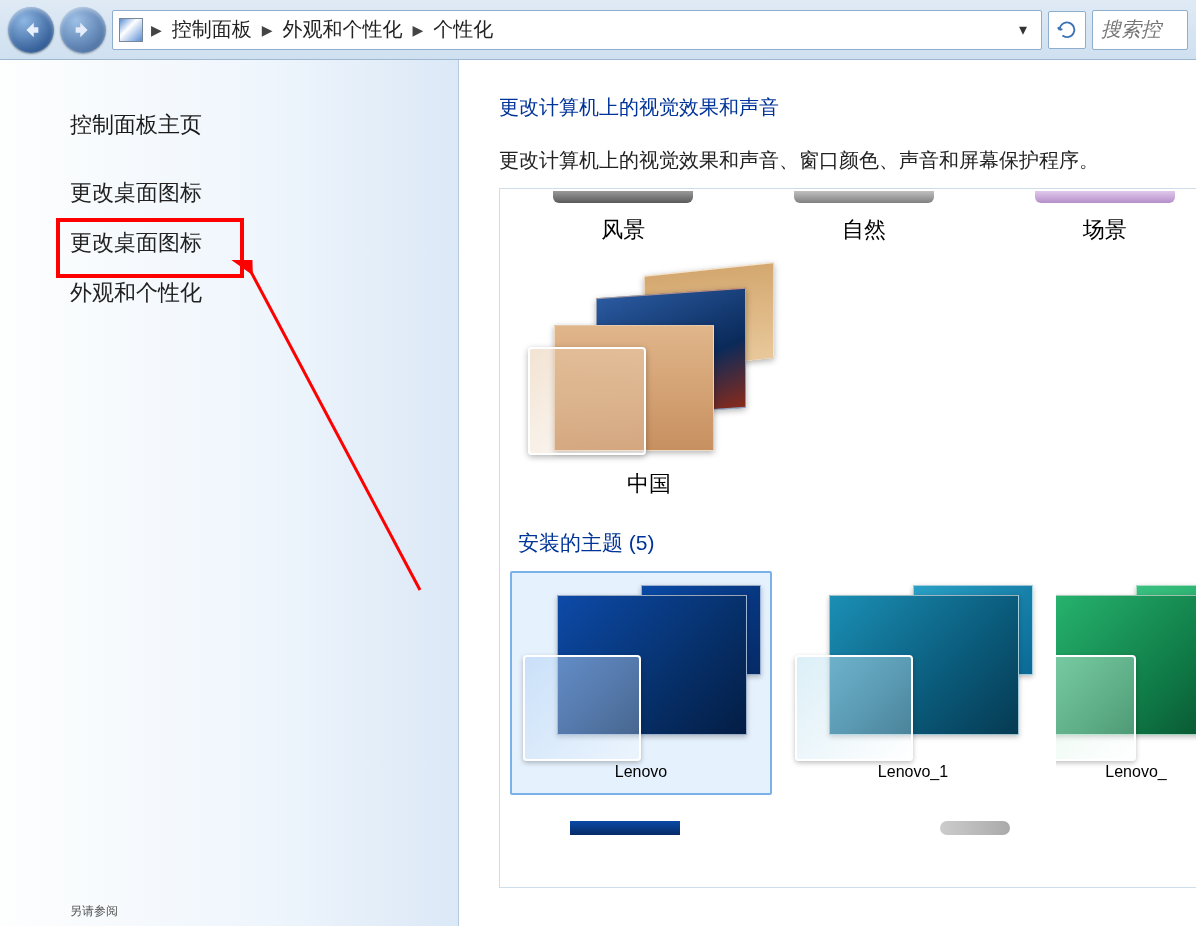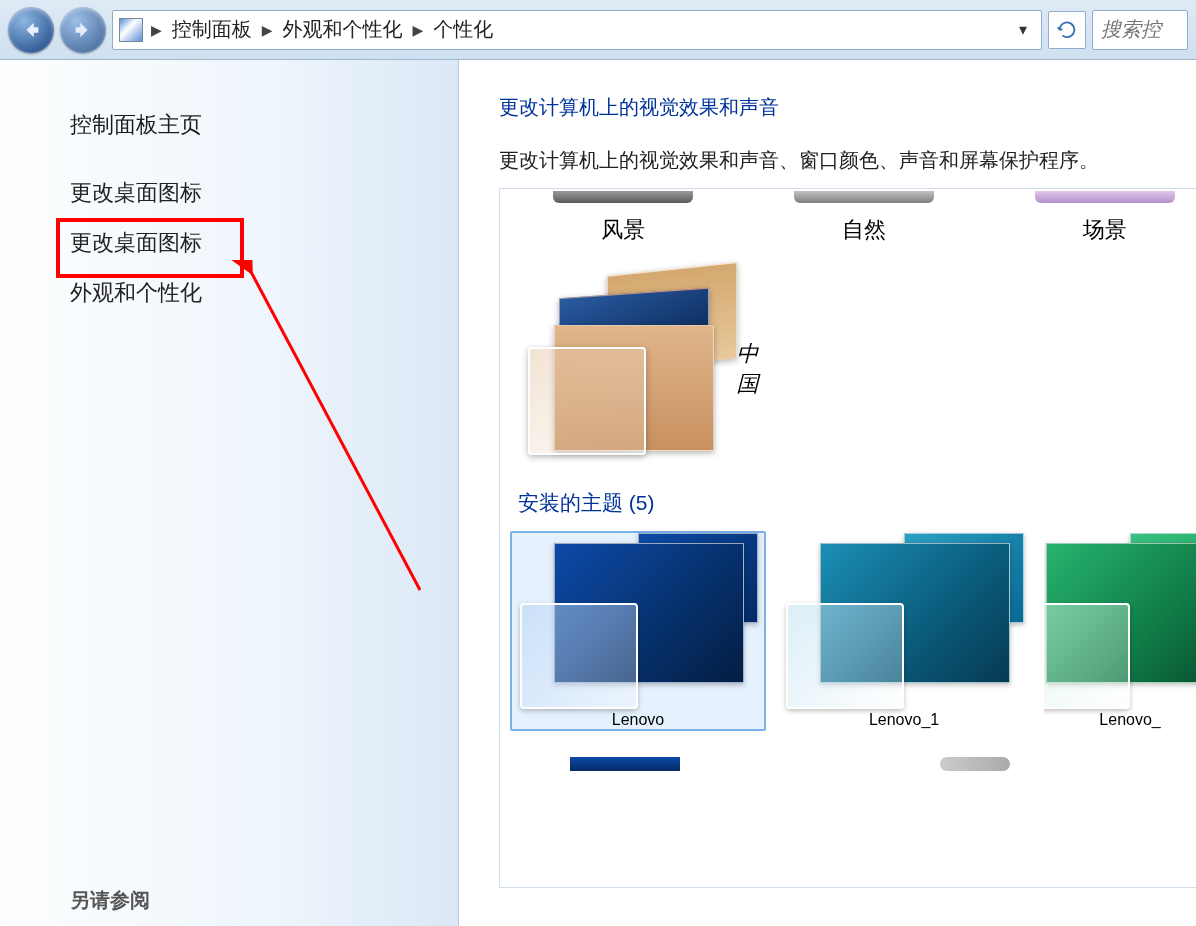--- a/index.html
+++ b/index.html
@@ -19,41 +19,41 @@
 .searchbox { width:96px; height:40px; background:#fff; border:1px solid #8faece; border-radius:2px; display:flex; align-items:center; padding:0 8px; overflow:hidden; }
 .searchbox input { border:none; font-size:20px; color:#3b82f6; font-style:italic; width:100%; outline:none; }
 
 
 .wrap { display:flex; width:100%; height:866px; }
 .side { width:459px; height:100%; background:linear-gradient(90deg,#fdfefe 0%,#eef5fc 60%,#dbe8f6 100%); border-right:1px solid #b6c9de; padding:40px 7px 0 0; position:relative; }
 .sidelink { display:block; padding:10px 0 10px 70px; font-size:22px; color:#1a1a1a; cursor:pointer; }
 .sidelink.task { color:#222; }
 .highlightbox { position:absolute; left:56px; top:158px; width:188px; height:60px; border:4px solid #ff0000; pointer-events:none; }
 .arrow-svg { position:absolute; left:230px; top:200px; pointer-events:none; }
-.footlink { position:absolute; bottom:12px; left:70px; font-size:20px; color:#555;font-weight:bold; }
+.footlink { position:absolute; bottom:6px; left:70px; font-size:12px; color:#555; }
 
 .main { flex:1; padding:34px 0 0 40px; overflow:hidden; }
 .h1 { font-size:20px; color:#003399; font-weight:400; margin-bottom:26px; }
 .desc { font-size:20px; color:#222; margin-bottom:14px; }
 
 .pane { border:1px solid #cfdce9; width:730px; height:700px; padding:0 0 0 0; overflow:hidden; }
 .row { display:flex; gap:30px; padding:0 18px; }
 .stub { display:flex; flex-direction:column; align-items:center; width:230px; }
 .bar { width:140px; height:12px; border-radius:0 0 6px 6px; }
 .stub .lbl { margin-top:12px; font-size:22px; }
 
-.themecell { display:flex; flex-direction:row; align-items:center; width:262px; padding:6px;font-style:italic; }
+.themecell { display:flex; flex-direction:column; align-items:center; width:262px; padding:6px; }
 .themecell .lbl { margin-top:10px; font-size:22px; }
 .thumbwrap { position:relative; width:250px; height:190px; }
 .stack { position:absolute; border:1px solid rgba(255,255,255,.5); box-shadow:0 2px 6px rgba(0,0,0,.3); }
 .overlay { position:absolute; left:4px; bottom:4px; width:118px; height:108px; border:2px solid #fff; border-radius:4px; background:rgba(255,255,255,.28); box-shadow:0 2px 6px rgba(0,0,0,.3); }
 
 .sectiontitle { font-size:21px; color:#003399; margin:24px 0 14px 18px; }
 .row2 { display:flex; gap:10px; padding:0 10px; }
-.themecard { width:262px; padding:0; border:2px solid transparent; display:flex; flex-direction:column; align-items:center; }
+.themecard { width:262px; padding:12px; border:2px solid transparent; display:flex; flex-direction:column; align-items:center; }
 .themecard.selected { border-color:#7ab1e8; background:#e5f1fd; border-radius:2px; }
 .tcthumb { position:relative; width:240px; height:178px; }
 .tcthumb .st { position:absolute; border:1px solid rgba(255,255,255,.6); box-shadow:0 2px 5px rgba(0,0,0,.25); }
 .tcthumb .ov { position:absolute; left:2px; bottom:2px; width:118px; height:106px; border:2px solid #fff; border-radius:4px; background:rgba(255,255,255,.3); box-shadow:0 2px 5px rgba(0,0,0,.25); }
 
 </style>
 </head>
 <body>
 
 <div class="addrbar">

